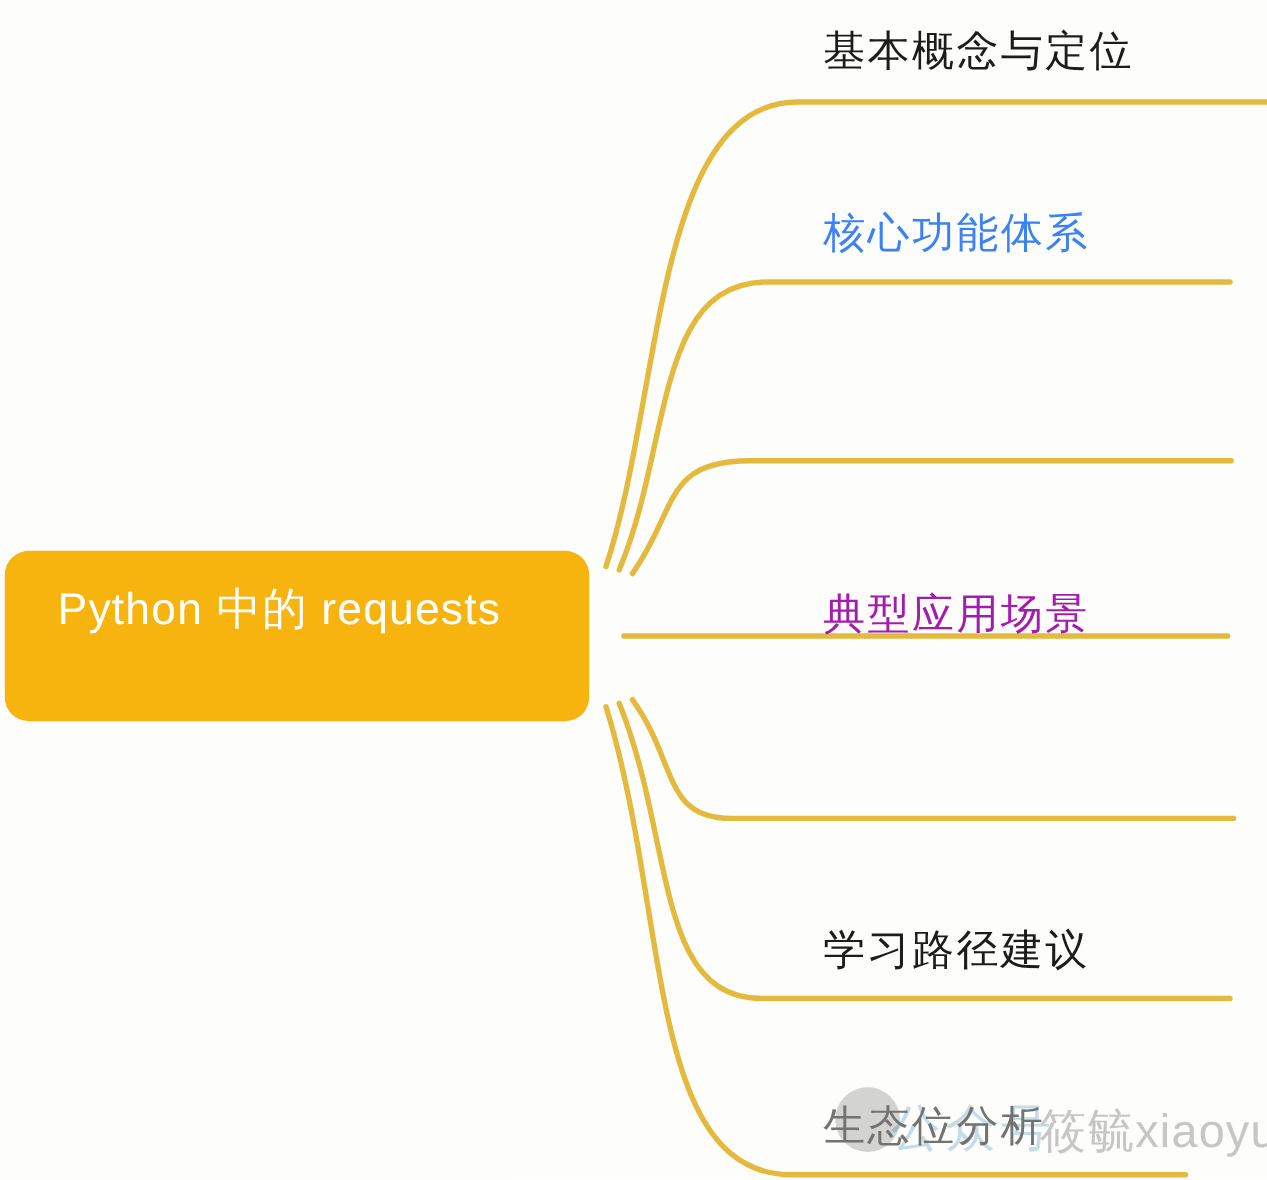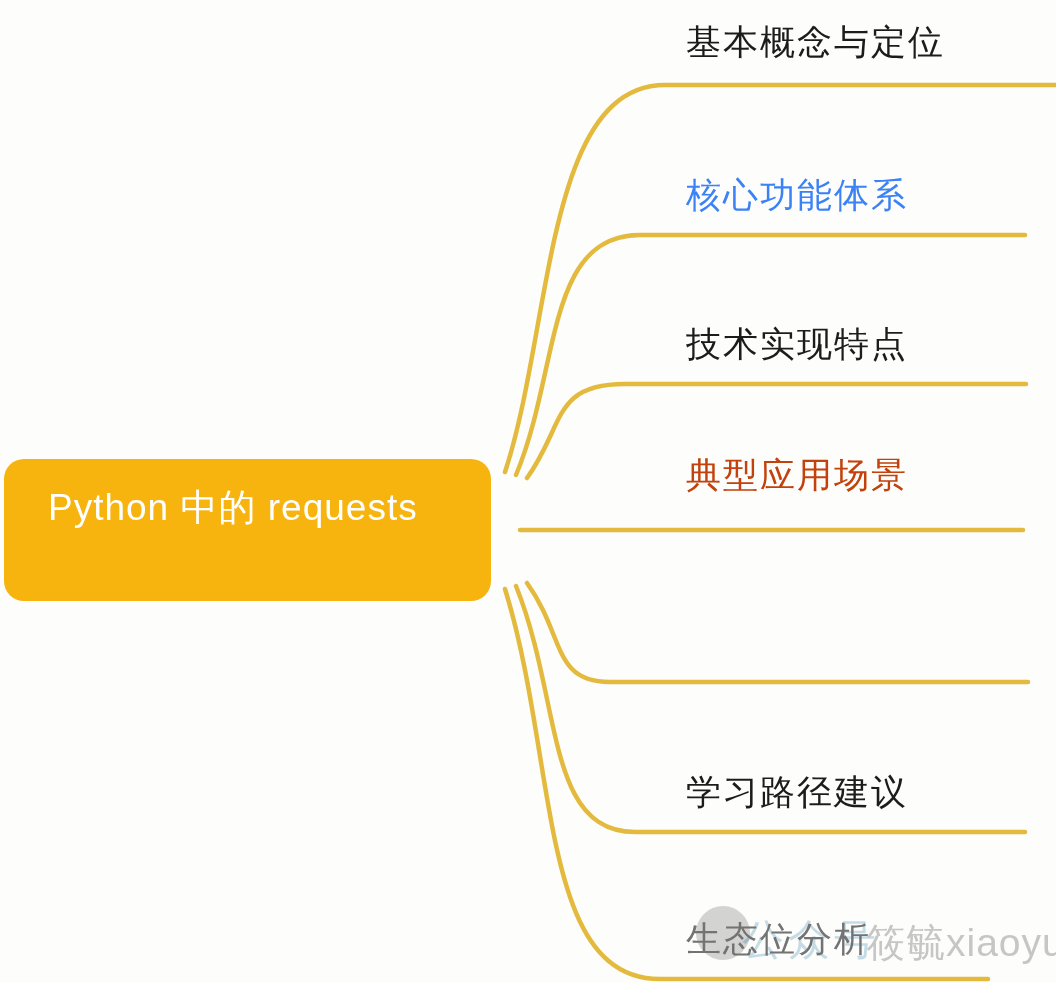--- a/index.html
+++ b/index.html
@@ -107,20 +107,19 @@
 
   <div class="wm-blob"></div>
   <div class="wm-faint">公众号</div>
 
   <div class="root-node" style="background: rgb(247, 179, 14);">
     <span class="line" style="color: rgb(255, 255, 255);">Python 中的 requests</span>
   </div>
 
   <div class="branch-label" style="top: 23px; color: rgb(28, 28, 28); font-family: Liberation Mono, monospace;">基本概念与定位</div>
   <div class="branch-label" style="top: 173px; color: #3b82f6;">核心功能体系</div>
-  <div class="branch-label" style="top: 322px; color: rgb(28, 28, 28);">技术实现特点</div>
-  <div class="branch-label" style="top: 456px; color: #c2410c; font-family: Liberation Mono, monospace;">典型应用场景</div>
+  <div class="branch-label" style="top: 490px; color: #a21caf;">典型应用场景</div>
   <div class="branch-label" style="top: 770px; color: rgb(28, 28, 28);">学习路径建议</div>
   <div class="branch-label" style="top: 917px; color: #737373;">生态位分析</div>
 
   <div class="wm-sig" style="color: rgb(198, 198, 198);">筱毓xiaoyu</div>
 
 </div>
 
 </body></html>

